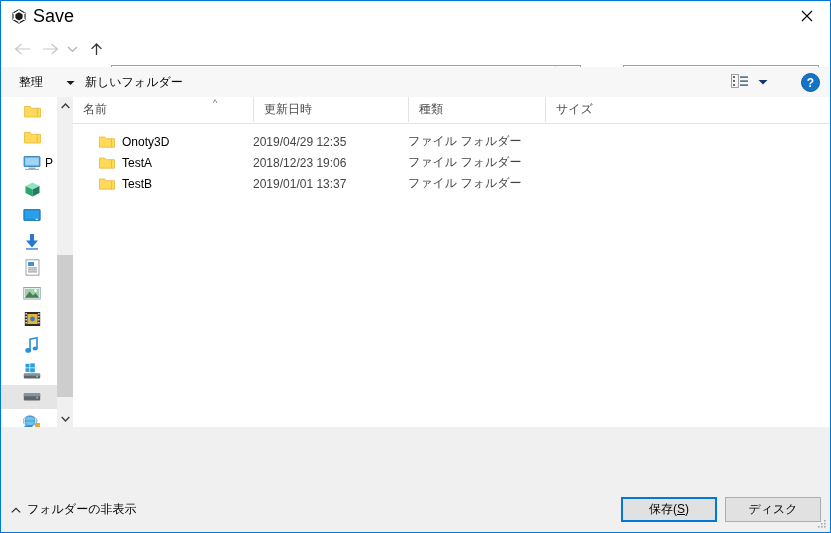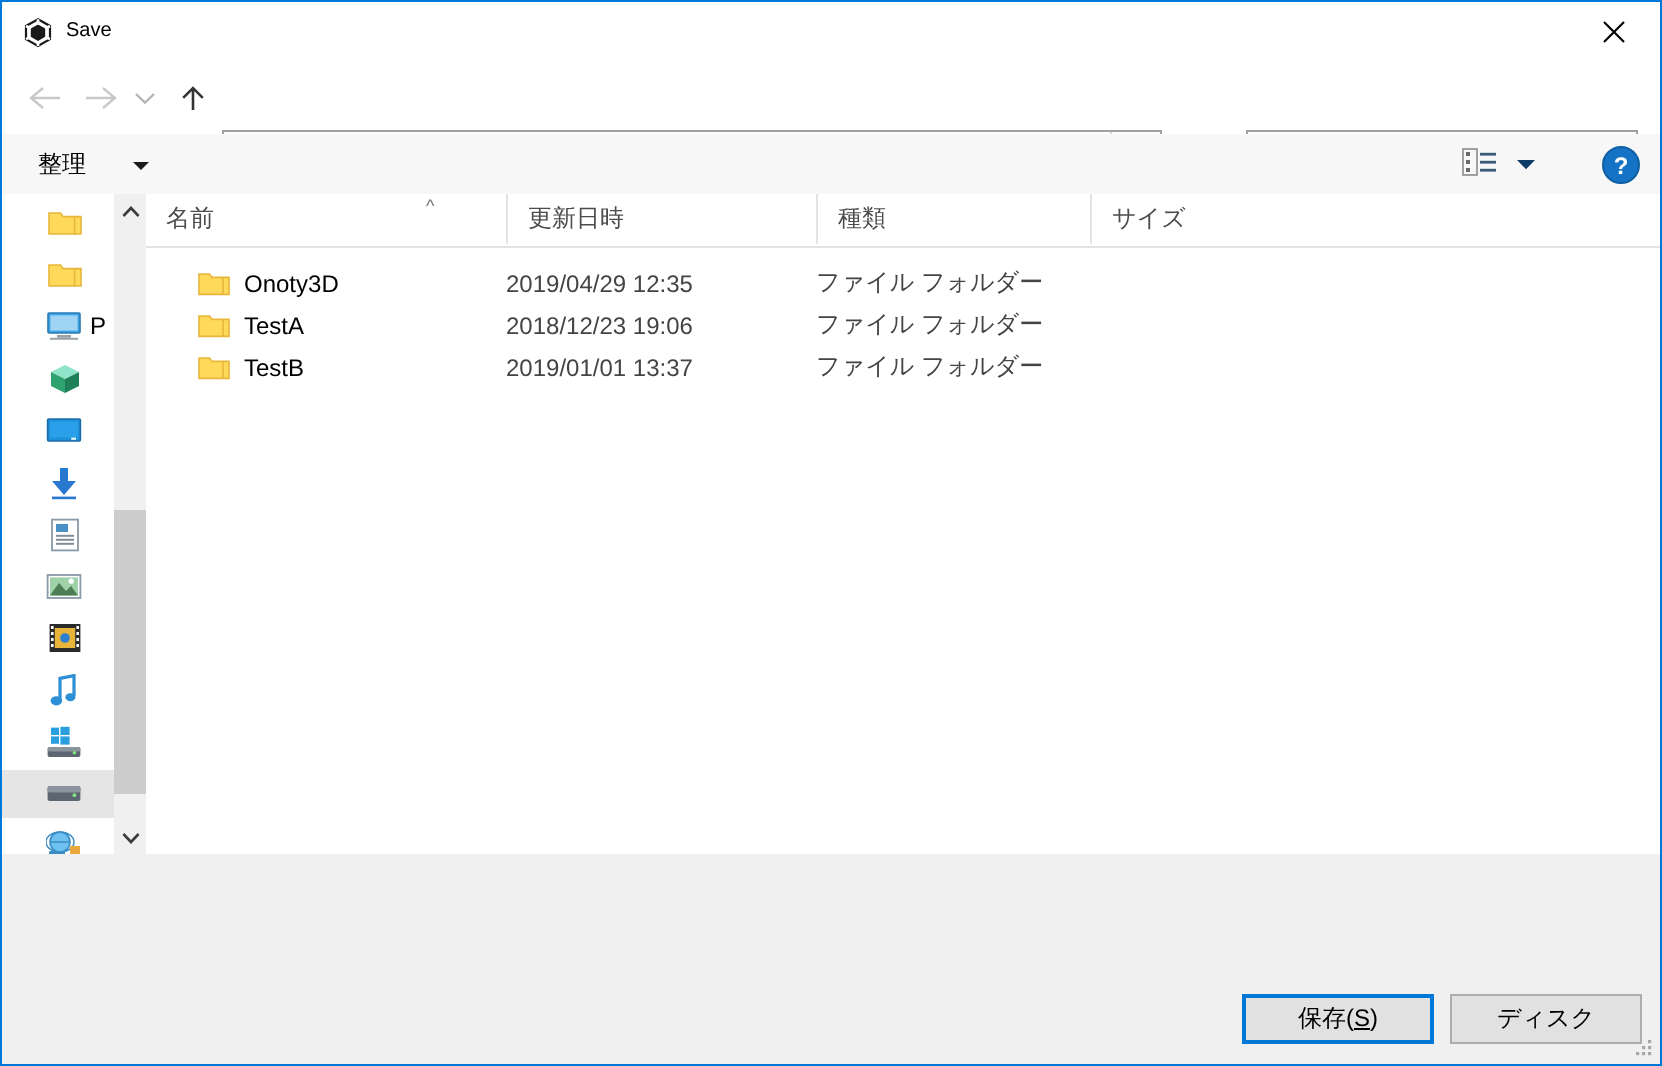--- a/index.html
+++ b/index.html
@@ -27,21 +27,21 @@
     width: 829px; height: 30px;
     background: #ffffff;
     box-sizing: border-box;
   }
   #title-icon {
     position: absolute; left: 10px; top: 7px;
     width: 16px; height: 16px;
   }
   #title-text {
     position: absolute; left: 32px; top: 7px;
-    font-size: 10px; color: #000;
+    font-size: 18px; color: #000;
     line-height: 16px;
     white-space: nowrap;
   }
   #close-btn {
     position: absolute; right: 0px; top: 0px;
     width: 46px; height: 29px;
     display: flex; align-items: center; justify-content: center;
     cursor: default;
   }
   #close-btn svg { display: block; }
@@ -385,20 +385,23 @@
   </div>
 
   <div id="cmdbar">
     <div id="btn-organize">
       <span class="lbl">整理</span>
       <span class="caret">
         <svg width="9" height="6" viewBox="0 0 9 6">
           <path d="M0.5,1 L4.5,5 L8.5,1" fill="#1a1a1a"></path>
         </svg>
       </span>
+    </div>
+    <div id="btn-newfolder">
+      <span>新しいフォルダー</span>
     </div>
     <div id="btn-viewmode">
       <span>
         <svg width="18" height="14" viewBox="0 0 18 14">
           <rect x="0.5" y="0.5" width="7" height="13" fill="none" stroke="#8a8a8a" stroke-width="0.8"></rect>
           <rect x="2" y="2" width="2" height="2" fill="#6a6a6a"></rect>
           <rect x="2" y="6" width="2" height="2" fill="#6a6a6a"></rect>
           <rect x="2" y="10" width="2" height="2" fill="#6a6a6a"></rect>
           <rect x="9" y="2.4" width="8" height="1.4" fill="#3b5c78"></rect>
           <rect x="9" y="6.4" width="8" height="1.4" fill="#3b5c78"></rect>
@@ -666,20 +669,28 @@
 
   <div id="form">
     
     
 
     
     
   </div>
 
   <div id="footer">
+    <div id="hide-folders">
+      <span class="caret">
+        <svg width="10" height="7" viewBox="0 0 10 7">
+          <path d="M0.8,5.4 L5,1.4 L9.2,5.4" stroke="#2a2a2a" stroke-width="1.2" fill="none"></path>
+        </svg>
+      </span>
+      <span>フォルダーの非表示</span>
+    </div>
     <div class="dlgbtn" id="btn-save">
       <span><span>保存(</span><span class="uline">S</span><span>)</span></span>
     </div>
     <div class="dlgbtn" id="btn-cancel">
       <span>ディスク</span>
     </div>
     <div id="resize-grip">
       <svg width="12" height="12" viewBox="0 0 12 12">
         <g fill="#a8a8a8">
           <rect x="8" y="2" width="1.6" height="1.6"></rect>

